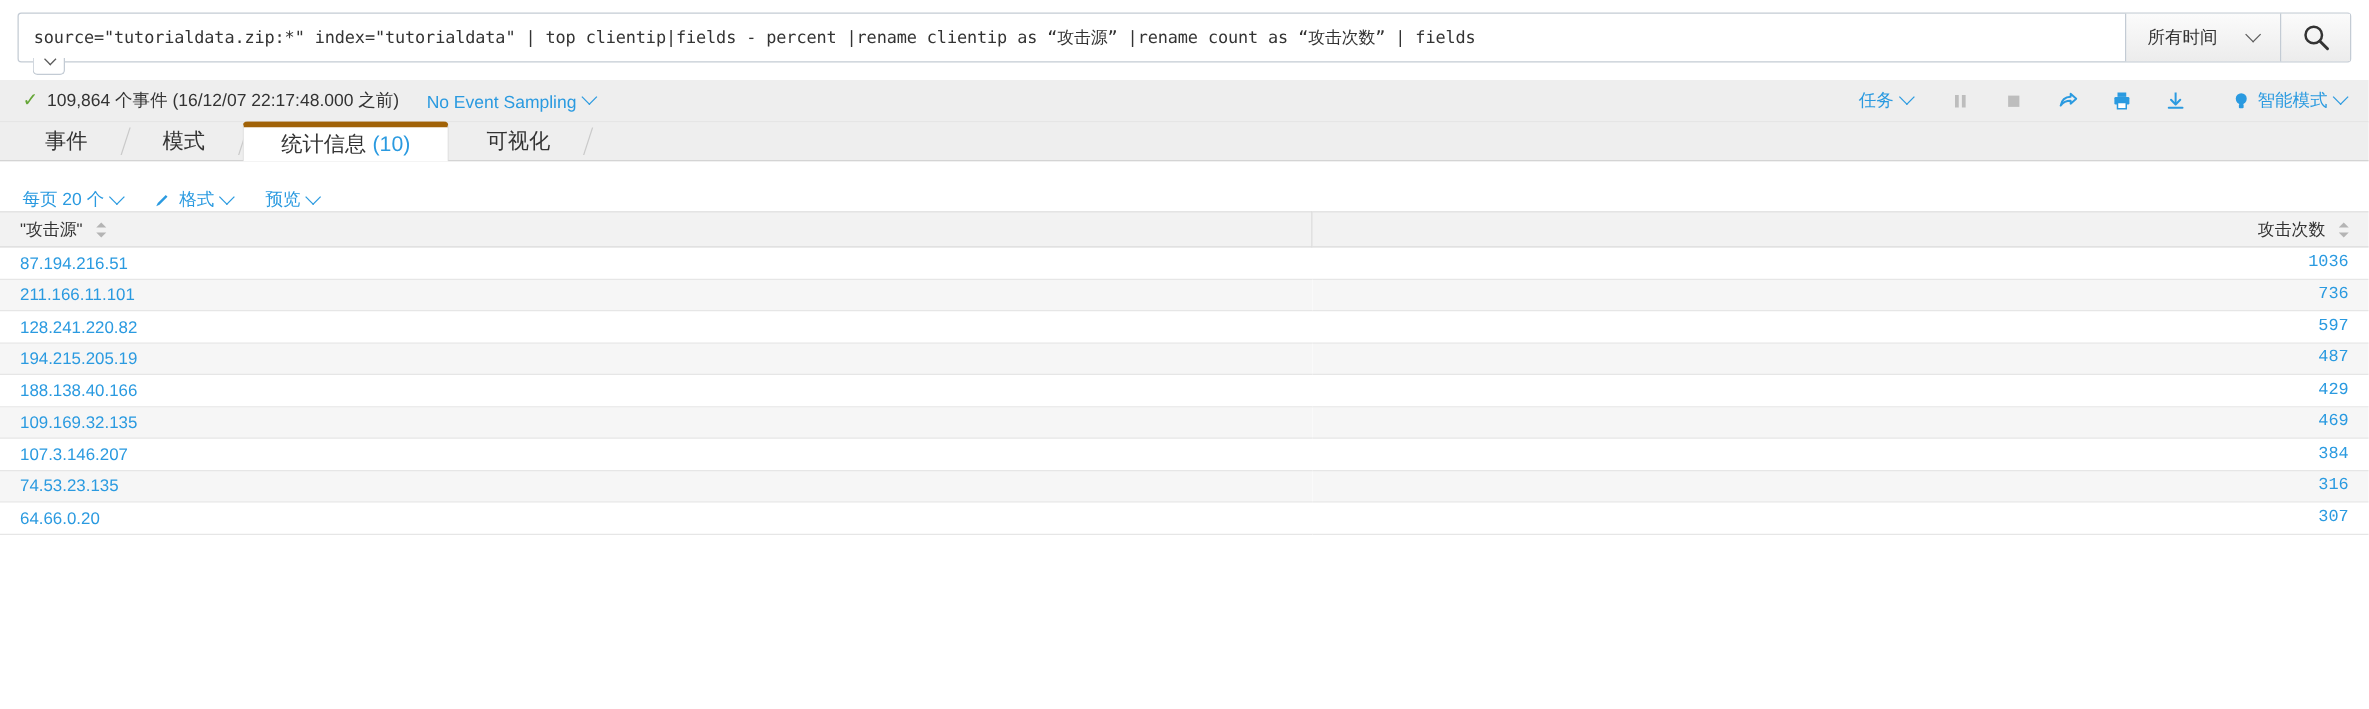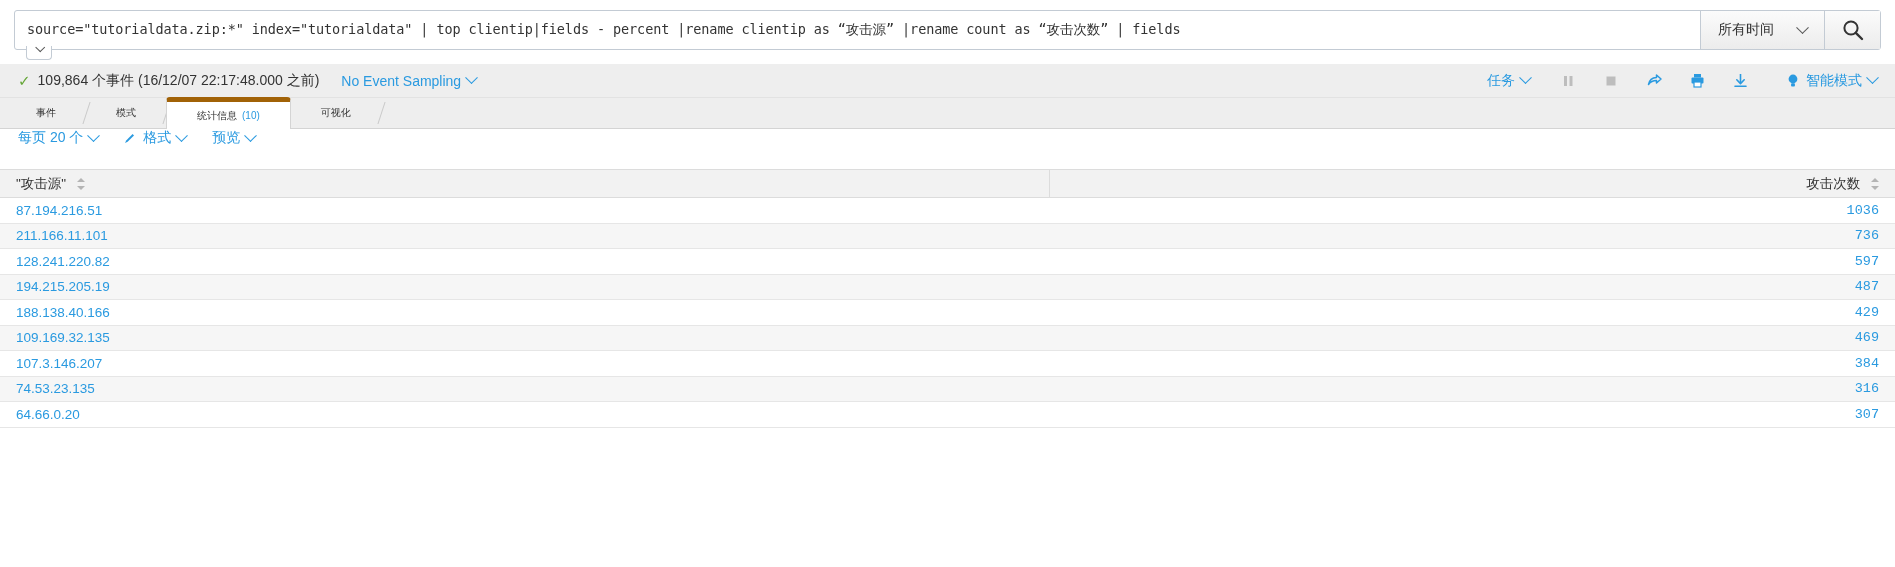--- a/index.html
+++ b/index.html
@@ -167,21 +167,21 @@
     padding-left: 6px;
     border-bottom: 1px solid #d4d4d4;
   }
   .tab {
     position: relative;
     height: 31px;
     display: flex;
     align-items: center;
     justify-content: center;
     padding: 0 30px;
-    font-size: 10px;
+    font-size: 17px;
     color: #333;
     cursor: pointer;
     white-space: nowrap;
   }
   .tab::after {
     content: "";
     position: absolute;
     right: -1px; top: 5px;
     width: 1px; height: 22px;
     background: #c9c9c9;
@@ -197,21 +197,21 @@
     height: 32px;
     font-weight: normal;
   }
   .tab.active::after { display: none; }
   .tab.active .tab-count { color: #2a9ae0; }
 
   
   .res-toolbar {
     height: 40px;
     display: flex;
-    align-items: flex-start;
+    align-items: flex-end;
     padding: 0 18px;
     gap: 26px;
     background: #ffffff;
   }
   .res-ctl {
     display: flex;
     align-items: center;
     gap: 6px;
     font-size: 14px;
     color: #2a9ae0;

